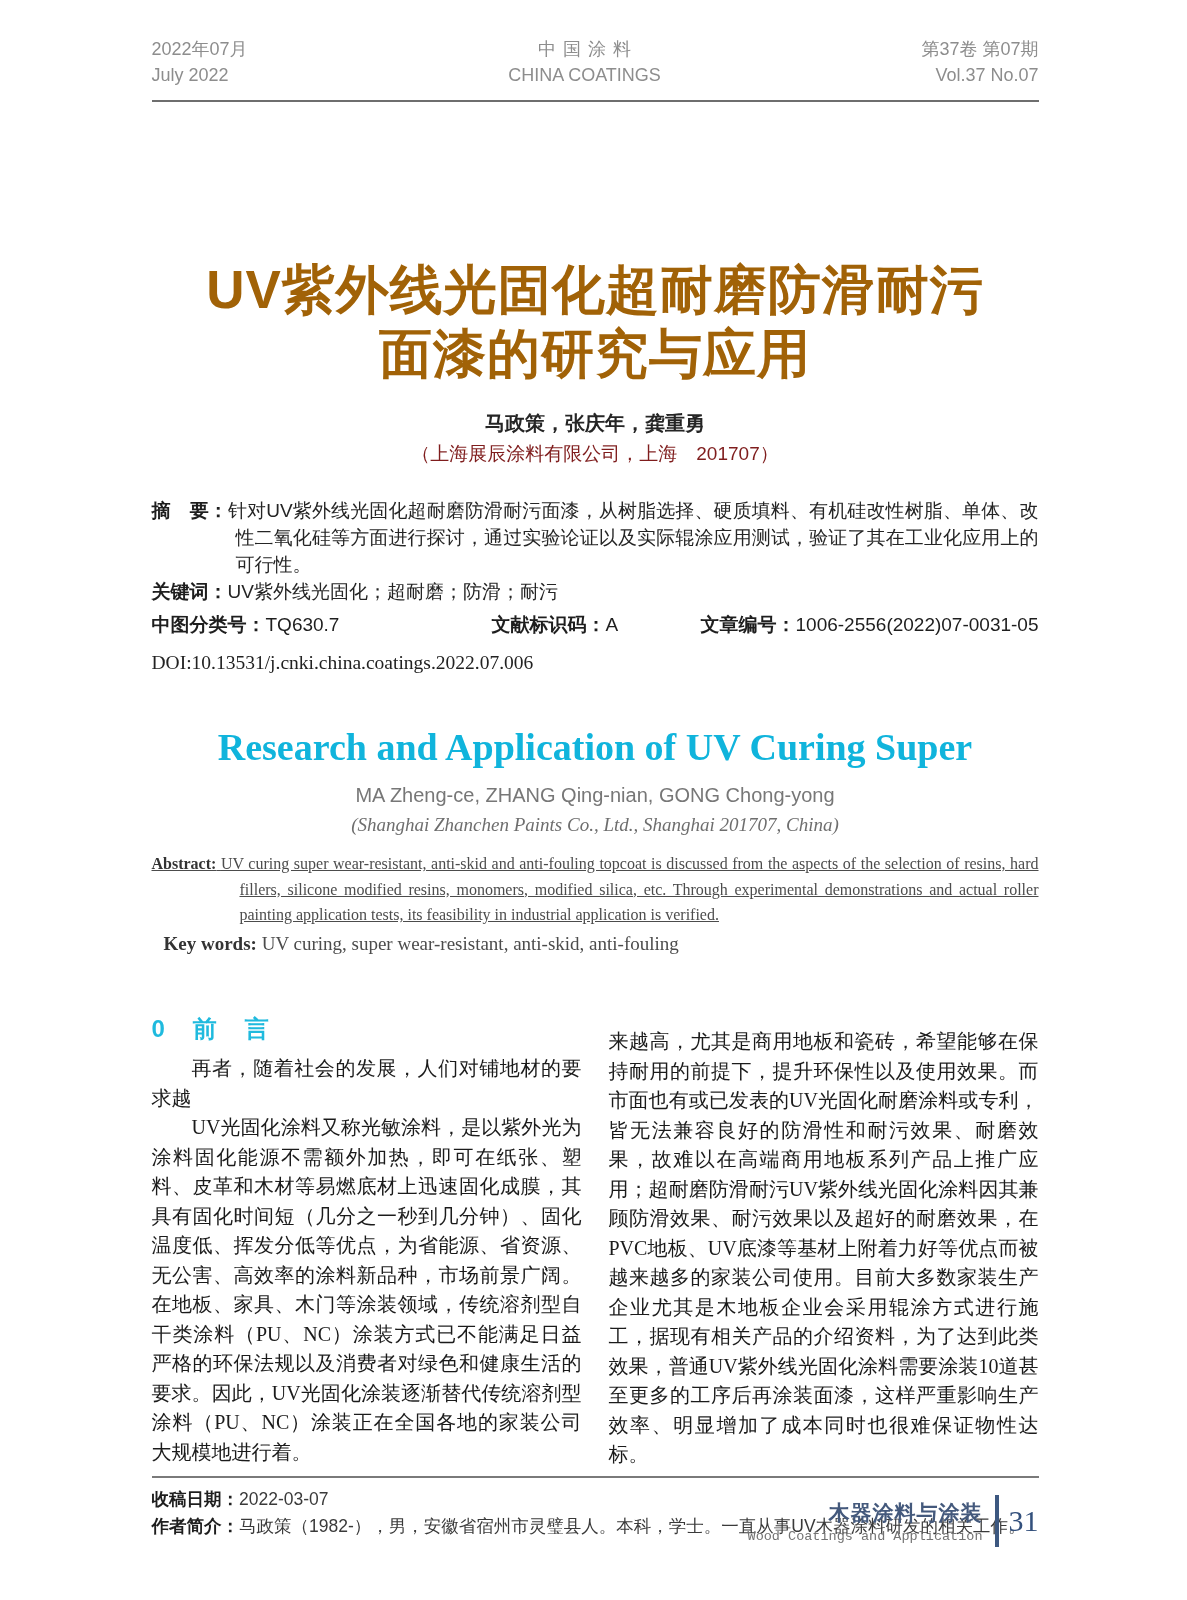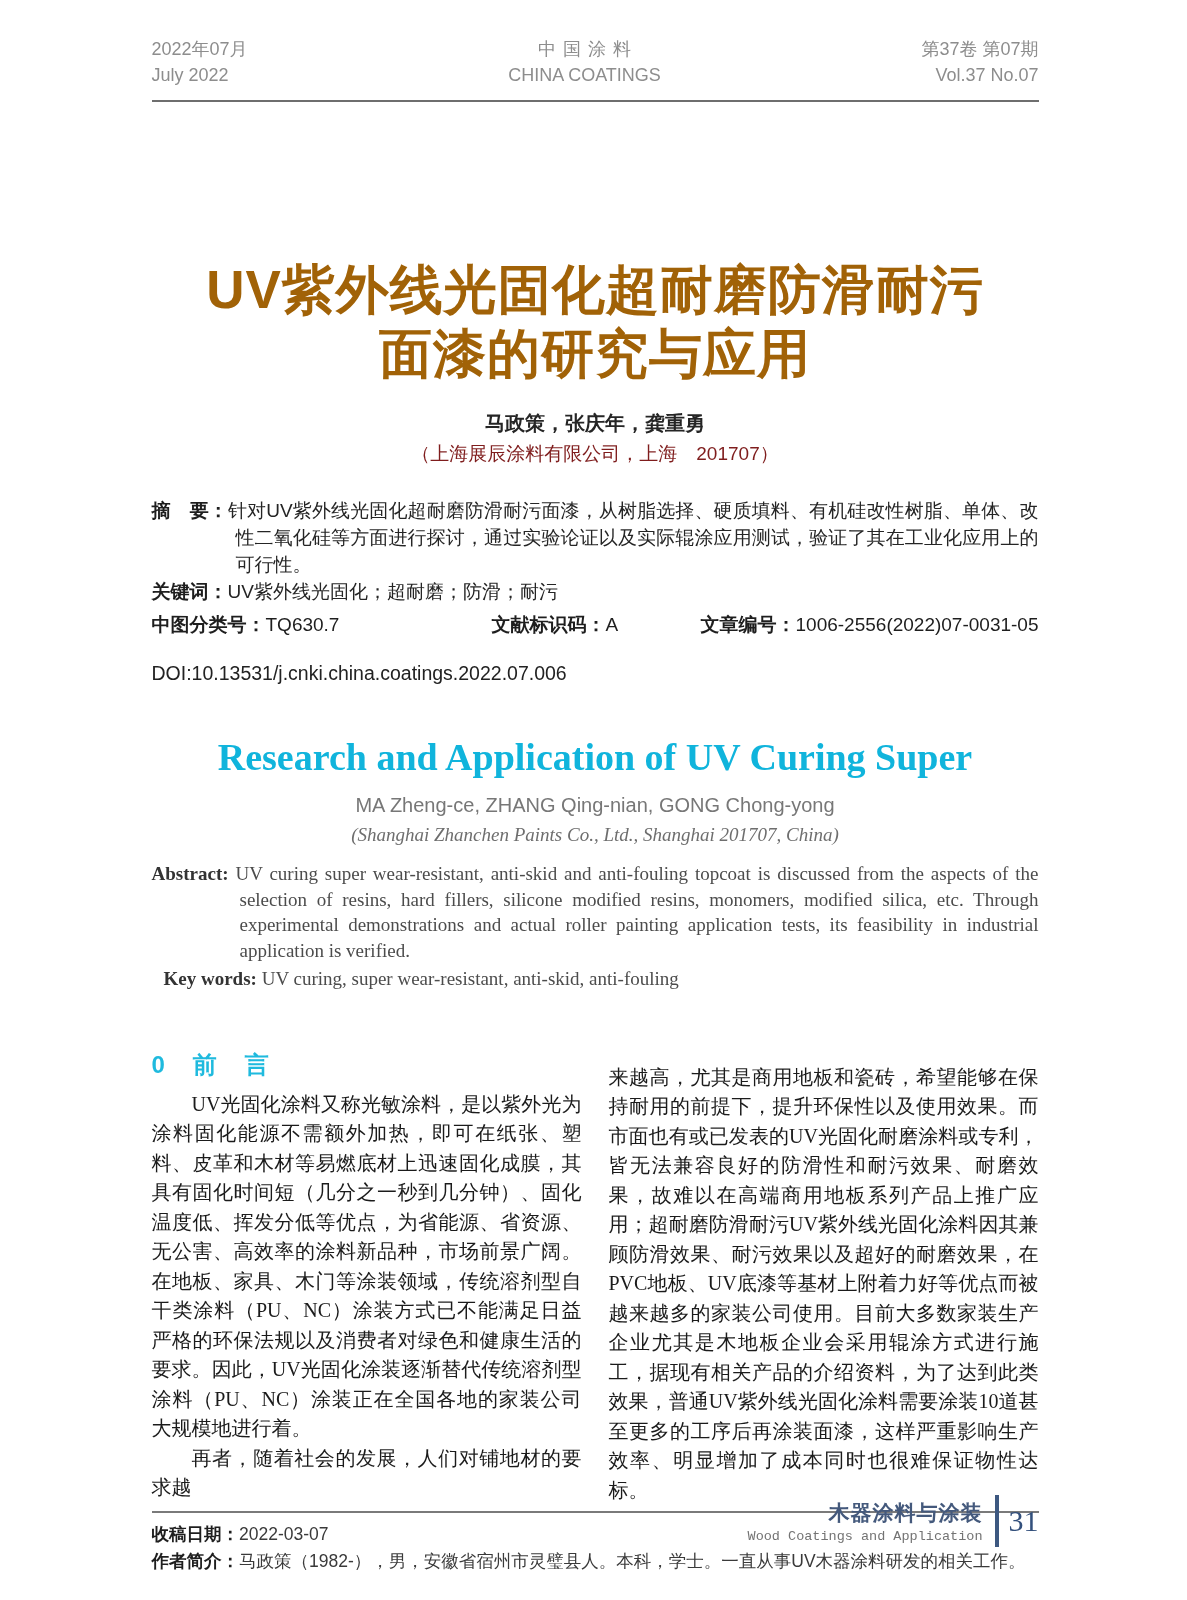--- a/index.html
+++ b/index.html
@@ -32,39 +32,39 @@
     margin-top:30px; font-size:19px; line-height:27px; color:#252525;
     text-align:justify; padding-left:84px; text-indent:-84px;
   }
   .keywords-cn { font-size:19px; line-height:27px; color:#252525; }
   .lbl { font-weight:bold; color:#1e1e1e; }
   .meta-row { display:flex; margin-top:7px; font-size:19px; line-height:26px; color:#1e1e1e; }
   .meta-item.m1 { width:340px; }
   .meta-item.m2 { flex:1; }
   .meta-item.m3 { text-align:right; }
   .doi {
-    margin-top:22px; font-family:Liberation Sans, sans-serif;
+    margin-top:12px; font-family:Liberation Serif, serif;
     font-size:19.5px; line-height:26px; color:#222222;
   }
   
   .title-en {
     margin:46px 0 8px; text-align:center; font-weight:bold;
     font-family:"Liberation Serif","DejaVu Serif",serif;
     color:#10b4dc; font-size:38px; line-height:50px;
   }
   .authors-en { margin-top:10px; text-align:center; font-size:20px; line-height:26px; color:#777777; }
   .affil-en {
     margin-top:4px; text-align:center; font-style:italic;
     font-family:"Liberation Serif","DejaVu Serif",serif;
     font-size:19px; line-height:25px; color:#6e6e6e;
   }
   .abstract-en {
     margin-top:14px; font-family:"Liberation Serif","DejaVu Serif",serif;
-    font-size:19px; line-height:25.5px; color:#4c4c4c;
-    text-align:justify; padding-left:88px; text-indent:-88px;
+    font-size:16px; line-height:25.5px; color:#4c4c4c;
+    text-align:justify; padding-left:88px; text-indent:-88px;text-decoration:underline;
   }
   .keywords-en {
     margin-top:3px; font-family:"Liberation Serif","DejaVu Serif",serif;
     font-size:19px; line-height:25.5px; color:#4c4c4c;
     padding-left:12px;
   }
   .lbl-en { font-weight:bold; color:#333333; }
   
   .body-cols { display:flex; gap:27px; margin-top:58px; min-height:394px; }
   .col { width:453px; }
@@ -144,22 +144,22 @@
   <div class="authors-en">MA Zheng-ce, ZHANG Qing-nian, GONG Chong-yong</div>
   <div class="affil-en">(Shanghai Zhanchen Paints Co., Ltd., Shanghai 201707, China)</div>
 
   <div class="abstract-en"><span class="lbl-en">Abstract:</span> <span>UV curing super wear-resistant, anti-skid and anti-fouling topcoat is discussed from the aspects of the selection of resins, hard fillers, silicone modified resins, monomers, modified silica, etc. Through experimental demonstrations and actual roller painting application tests, its feasibility in industrial application is verified.</span></div>
 
   <div class="keywords-en"><span class="lbl-en">Key words:</span> <span>UV curing, super wear-resistant, anti-skid, anti-fouling</span></div>
 
   <div class="body-cols">
     <div class="col col-left">
       <h3 class="sec-heading">0　前　言</h3>
+      <p class="body-p indent">再者，随着社会的发展，人们对铺地材的要求越</p>
       <p class="body-p indent">UV光固化涂料又称光敏涂料，是以紫外光为涂料固化能源不需额外加热，即可在纸张、塑料、皮革和木材等易燃底材上迅速固化成膜，其具有固化时间短（几分之一秒到几分钟）、固化温度低、挥发分低等优点，为省能源、省资源、无公害、高效率的涂料新品种，市场前景广阔。在地板、家具、木门等涂装领域，传统溶剂型自干类涂料（PU、NC）涂装方式已不能满足日益严格的环保法规以及消费者对绿色和健康生活的要求。因此，UV光固化涂装逐渐替代传统溶剂型涂料（PU、NC）涂装正在全国各地的家装公司大规模地进行着。</p>
-      <p class="body-p indent">再者，随着社会的发展，人们对铺地材的要求越</p>
     </div>
     <div class="col col-right">
       <p class="body-p">来越高，尤其是商用地板和瓷砖，希望能够在保持耐用的前提下，提升环保性以及使用效果。而市面也有或已发表的UV光固化耐磨涂料或专利，皆无法兼容良好的防滑性和耐污效果、耐磨效果，故难以在高端商用地板系列产品上推广应用；超耐磨防滑耐污UV紫外线光固化涂料因其兼顾防滑效果、耐污效果以及超好的耐磨效果，在PVC地板、UV底漆等基材上附着力好等优点而被越来越多的家装公司使用。目前大多数家装生产企业尤其是木地板企业会采用辊涂方式进行施工，据现有相关产品的介绍资料，为了达到此类效果，普通UV紫外线光固化涂料需要涂装10道甚至更多的工序后再涂装面漆，这样严重影响生产效率、明显增加了成本同时也很难保证物性达标。</p>
     </div>
   </div>
 
   <div class="footnote">
     <div><span class="lbl">收稿日期：</span><span>2022-03-07</span></div>
     <div><span class="lbl">作者简介：</span><span>马政策（1982-），男，安徽省宿州市灵璧县人。本科，学士。一直从事UV木器涂料研发的相关工作。</span></div>
   </div>

